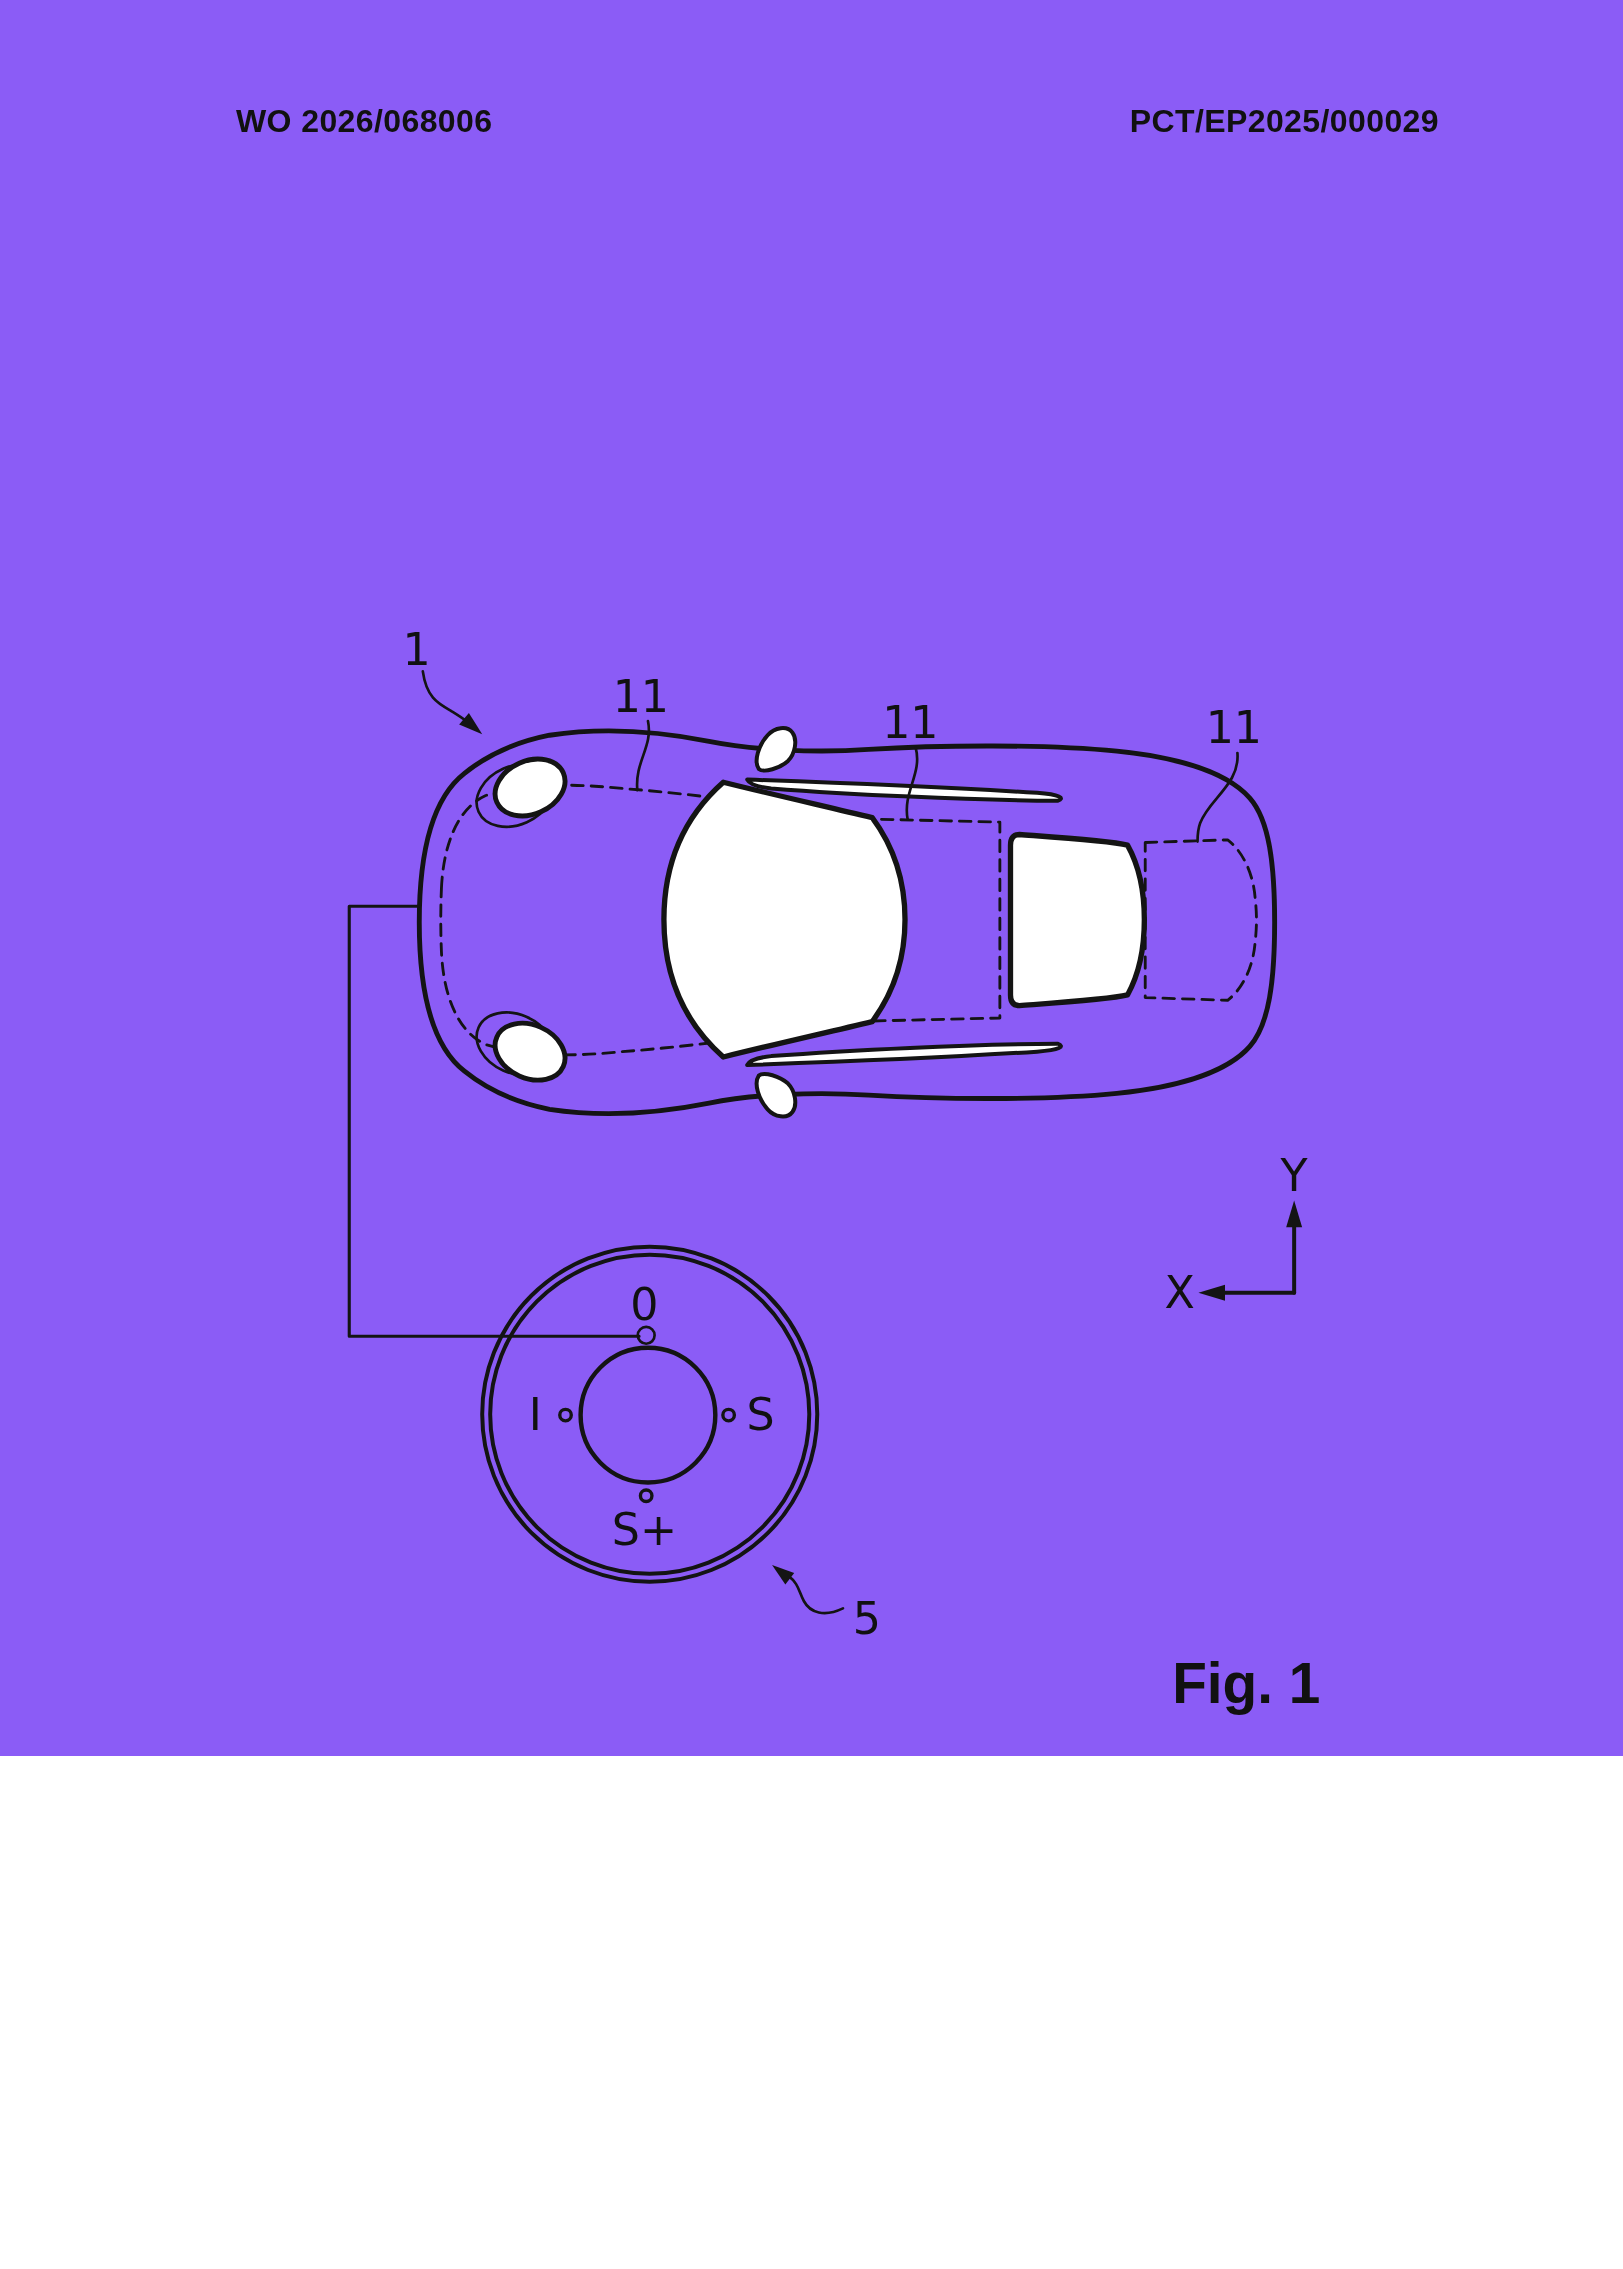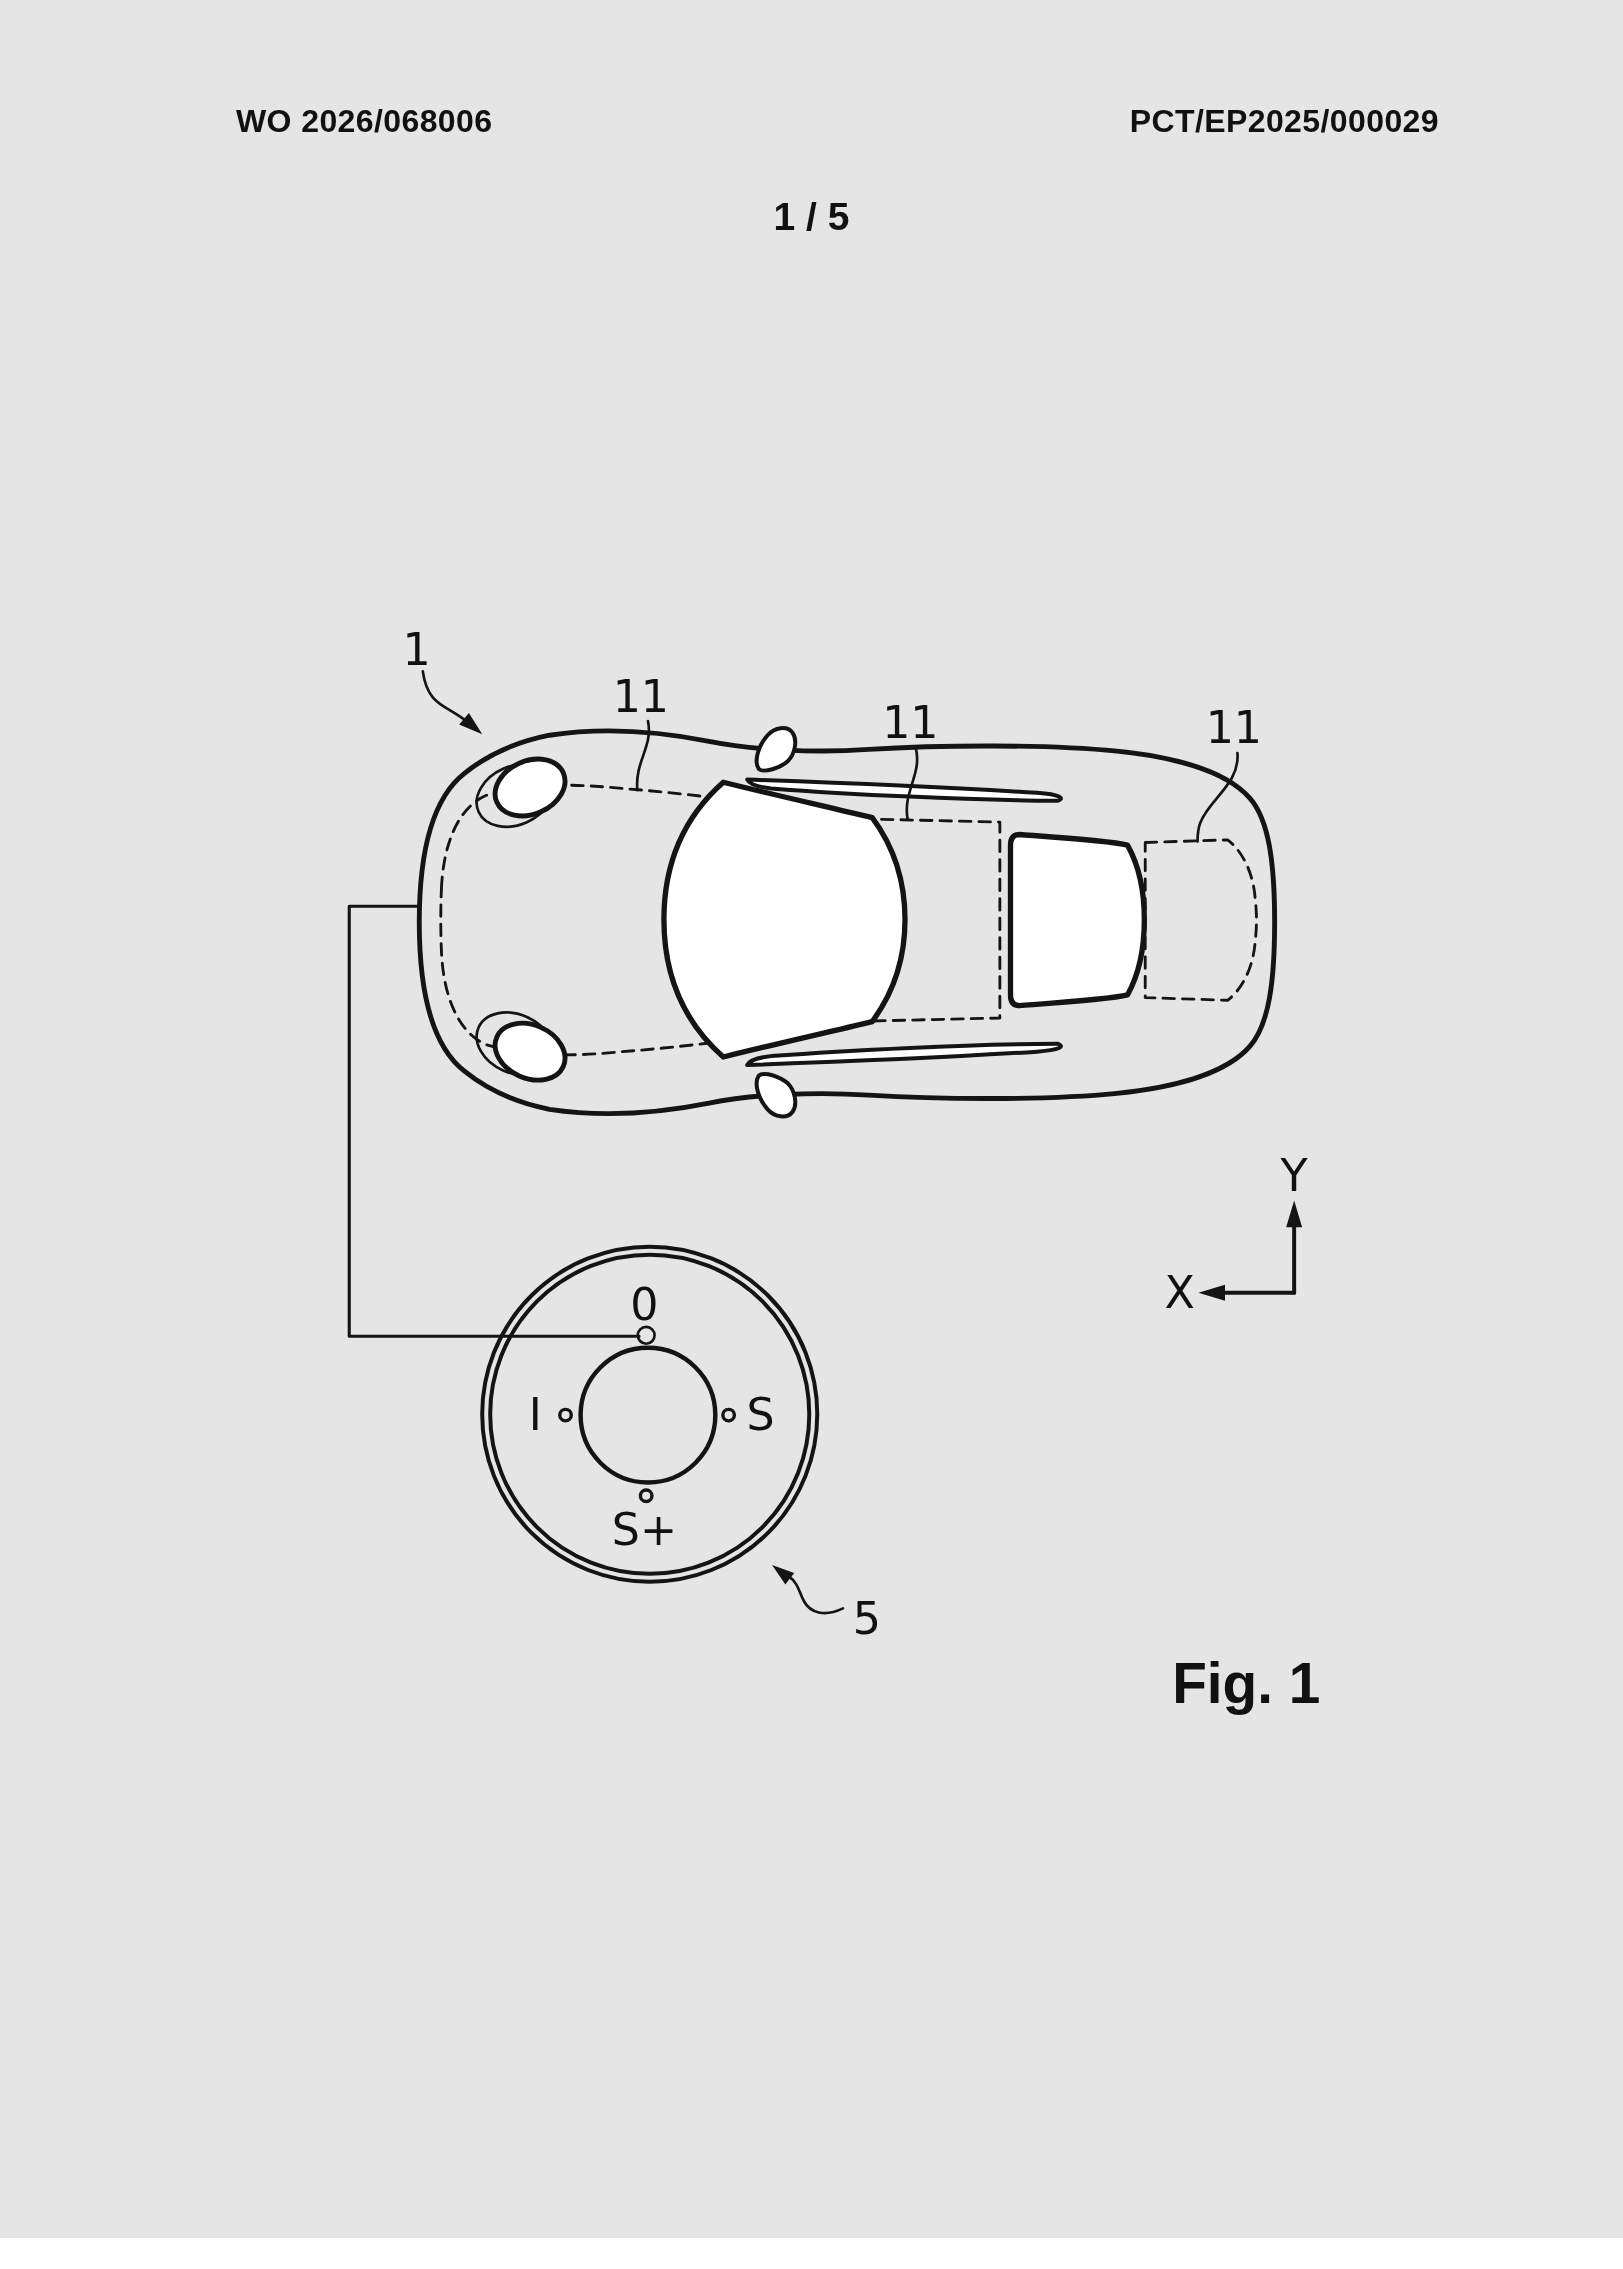--- a/index.html
+++ b/index.html
@@ -1,20 +1,20 @@
 <!DOCTYPE html>
 <html style="font-size:14px"><head>
 <meta charset="utf-8">
 <style>
   html, body { margin: 0; padding: 0; background: #ffffff; }
   .page {
     position: relative;
     width: 1623px;
-    height: 2238px;
-    background: #e5e5e5;
+    height: 1756px;
+    background: #8b5cf6;
     font-family: "Liberation Sans", sans-serif;
     color: #111;
     overflow: hidden;
   }
   .hdr {
     position: absolute;
     top: 103px;
     font-size: 32px;
     font-weight: bold;
     letter-spacing: 0.4px;
@@ -60,21 +60,20 @@
     text-anchor: middle;
   }
 </style>
 </head>
 <body>
 
 <div class="page">
 
   <div class="hdr hdr-left">WO 2026/068006</div>
   <div class="hdr hdr-right">PCT/EP2025/000029</div>
-  <div class="page-indicator">1 / 5</div>
 
   <svg class="figure" viewBox="0 0 1831 2560">
     <defs>
       <pattern id="hatch" width="6" height="6" patternUnits="userSpaceOnUse" patternTransform="rotate(45)">
         <rect width="6" height="6" fill="#ffffff"></rect>
         <line x1="0" y1="0" x2="0" y2="6" stroke="#141414" stroke-width="3"></line>
       </pattern>
     </defs>
 
     <g>

